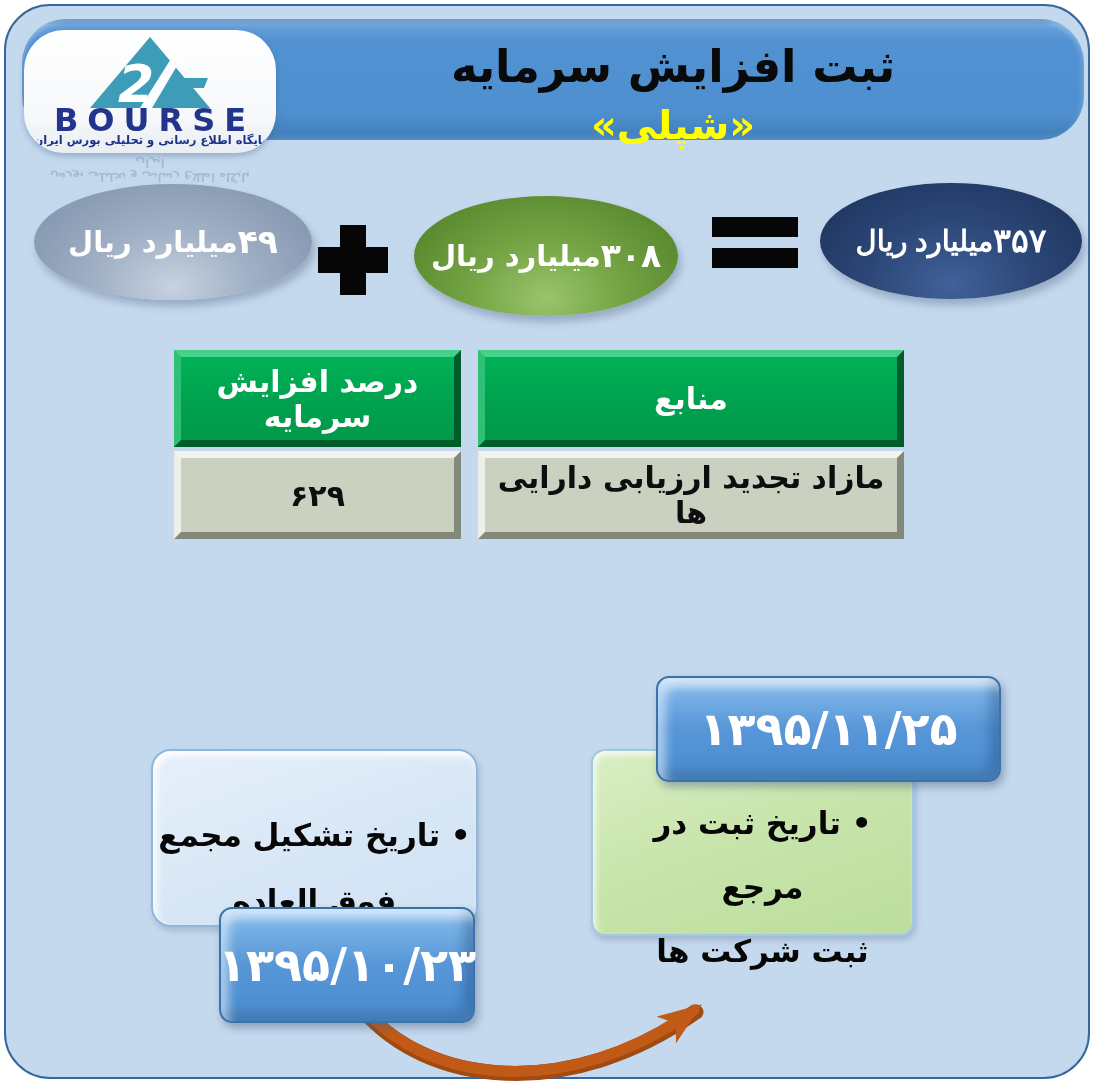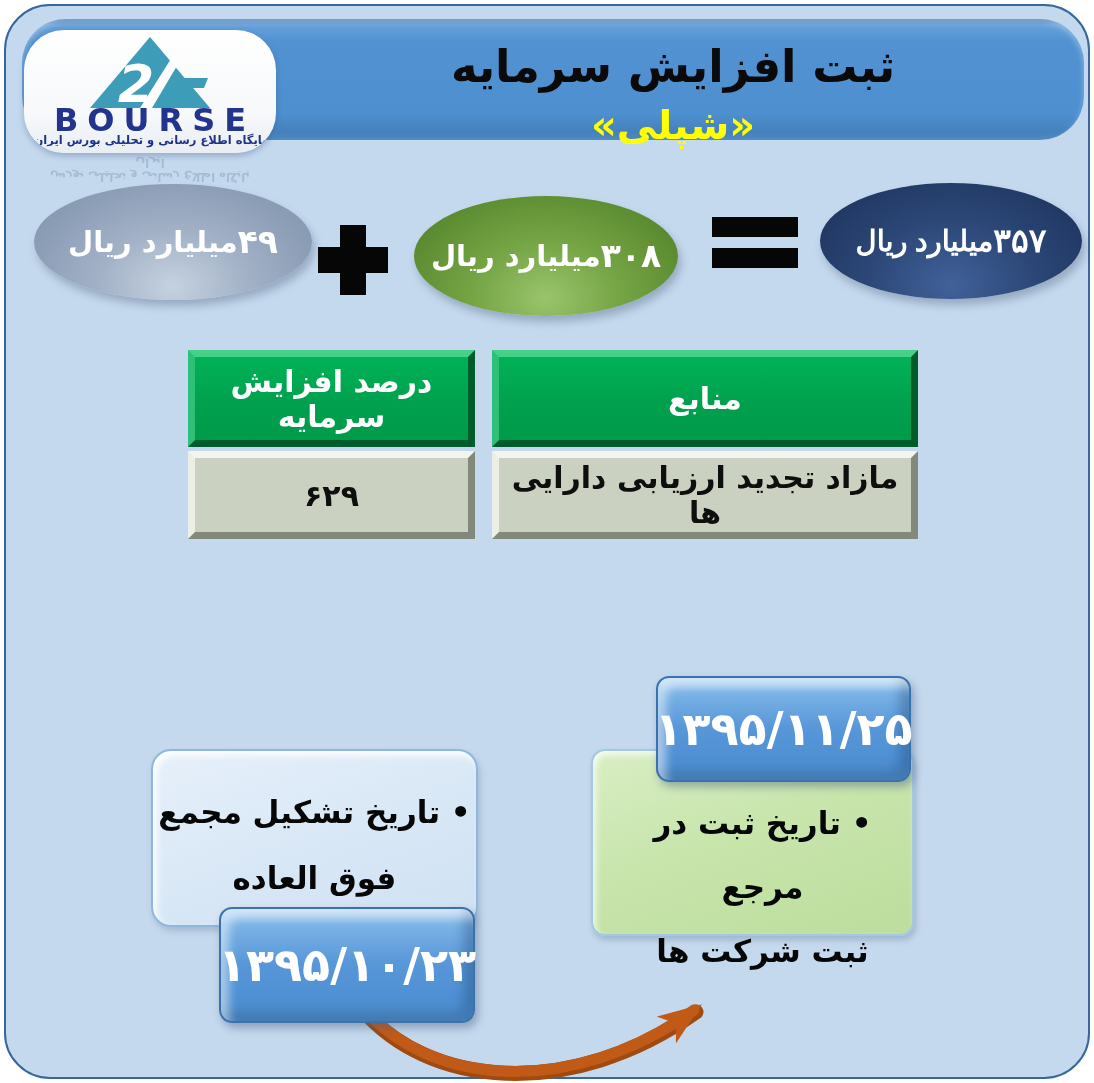--- a/index.html
+++ b/index.html
@@ -87,21 +87,21 @@
   }
   .plus-icon::before { left:22px; top:0; width:26px; height:70px; }
   .plus-icon::after  { left:0; top:22px; width:70px; height:26px; }
 
   .equals-icon { position:absolute; left:706px; top:211px; width:86px; }
   .equals-icon .bar { width:86px; height:20px; background:#060606; }
   .equals-icon .bar + .bar { margin-top:11px; }
 
   
   .cap-table {
-    position:absolute; left:182px; top:344px;
+    position:absolute; left:168px; top:344px;
     display:grid; grid-template-columns:287px 426px; column-gap:17px; row-gap:4px;
   }
   .tcell {
     display:flex; align-items:center; justify-content:center;
     font-weight:bold; text-align:center; direction:rtl;
   }
   .th {
     height:97px; font-size:30px; color:#ffffff;
     background:linear-gradient(180deg,#00B257 0%,#00A14E 55%,#00914605 100%), #009A4B;
     border:7px solid;
@@ -127,34 +127,34 @@
     border-radius:20px;
     background:linear-gradient(160deg,#E6F0FA 0%,#D8E7F6 55%,#CFE1F3 100%);
     border:2px solid #8FB7DC;
     box-shadow:inset 4px 5px 7px rgba(255,255,255,.9), 2px 4px 6px rgba(90,115,150,.30);
   }
   .callout-text {
     direction:rtl; text-align:center; font-weight:bold; color:#060606;
     font-size:31px;
   }
   .box-green .callout-text { padding-top:40px; line-height:64px;padding-left:20px; }
-  .box-light .callout-text { padding-top:28px; line-height:66px; }
+  .box-light .callout-text { padding-top:28px; line-height:66px;margin-top:23px; }
 
   .date-box {
     position:absolute; border-radius:13px;
     border:2px solid #3C72AB;
     background:linear-gradient(180deg,#A8CEF1 0%,#7BB3E6 14%,#5897D8 48%,#4E90D4 80%,#5C9BDA 100%);
     box-shadow:inset 8px 9px 10px rgba(255,255,255,.50),
                inset -9px -11px 12px rgba(23,62,110,.35),
                3px 5px 8px rgba(70,95,130,.45);
     display:flex; align-items:center; justify-content:center;
     color:#ffffff; font-weight:bold; font-size:46px;
   }
   .date-box span { direction:ltr; unicode-bidi:isolate; }
-  .date-registration { left:650px; top:670px; width:255px; height:106px; }
+  .date-registration { left:650px; top:670px; width:345px; height:106px; }
   .date-assembly     { left:213px; top:901px; width:256px; height:116px; }
 
   .arrow-layer { position:absolute; left:0; top:0; width:1094px; height:1083px; pointer-events:none; }
 </style>
 </head>
 <body>
 
 <div class="canvas">
   <div class="page">
 

